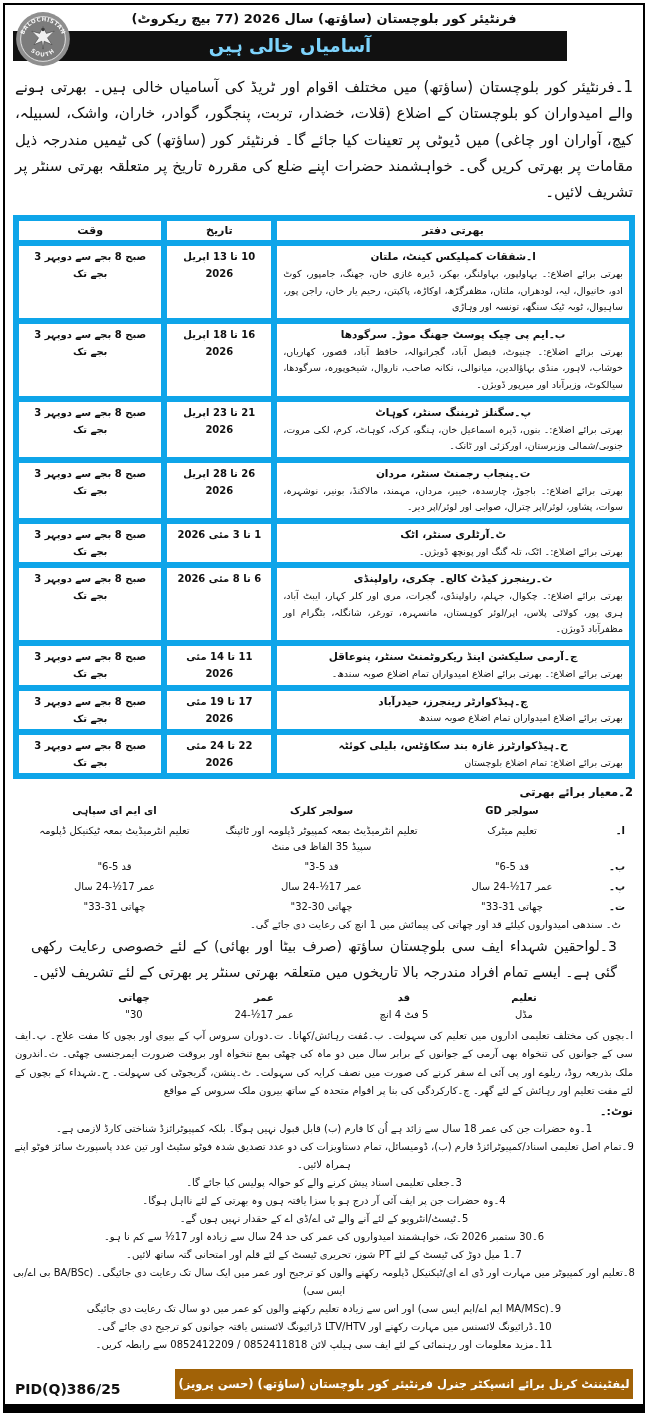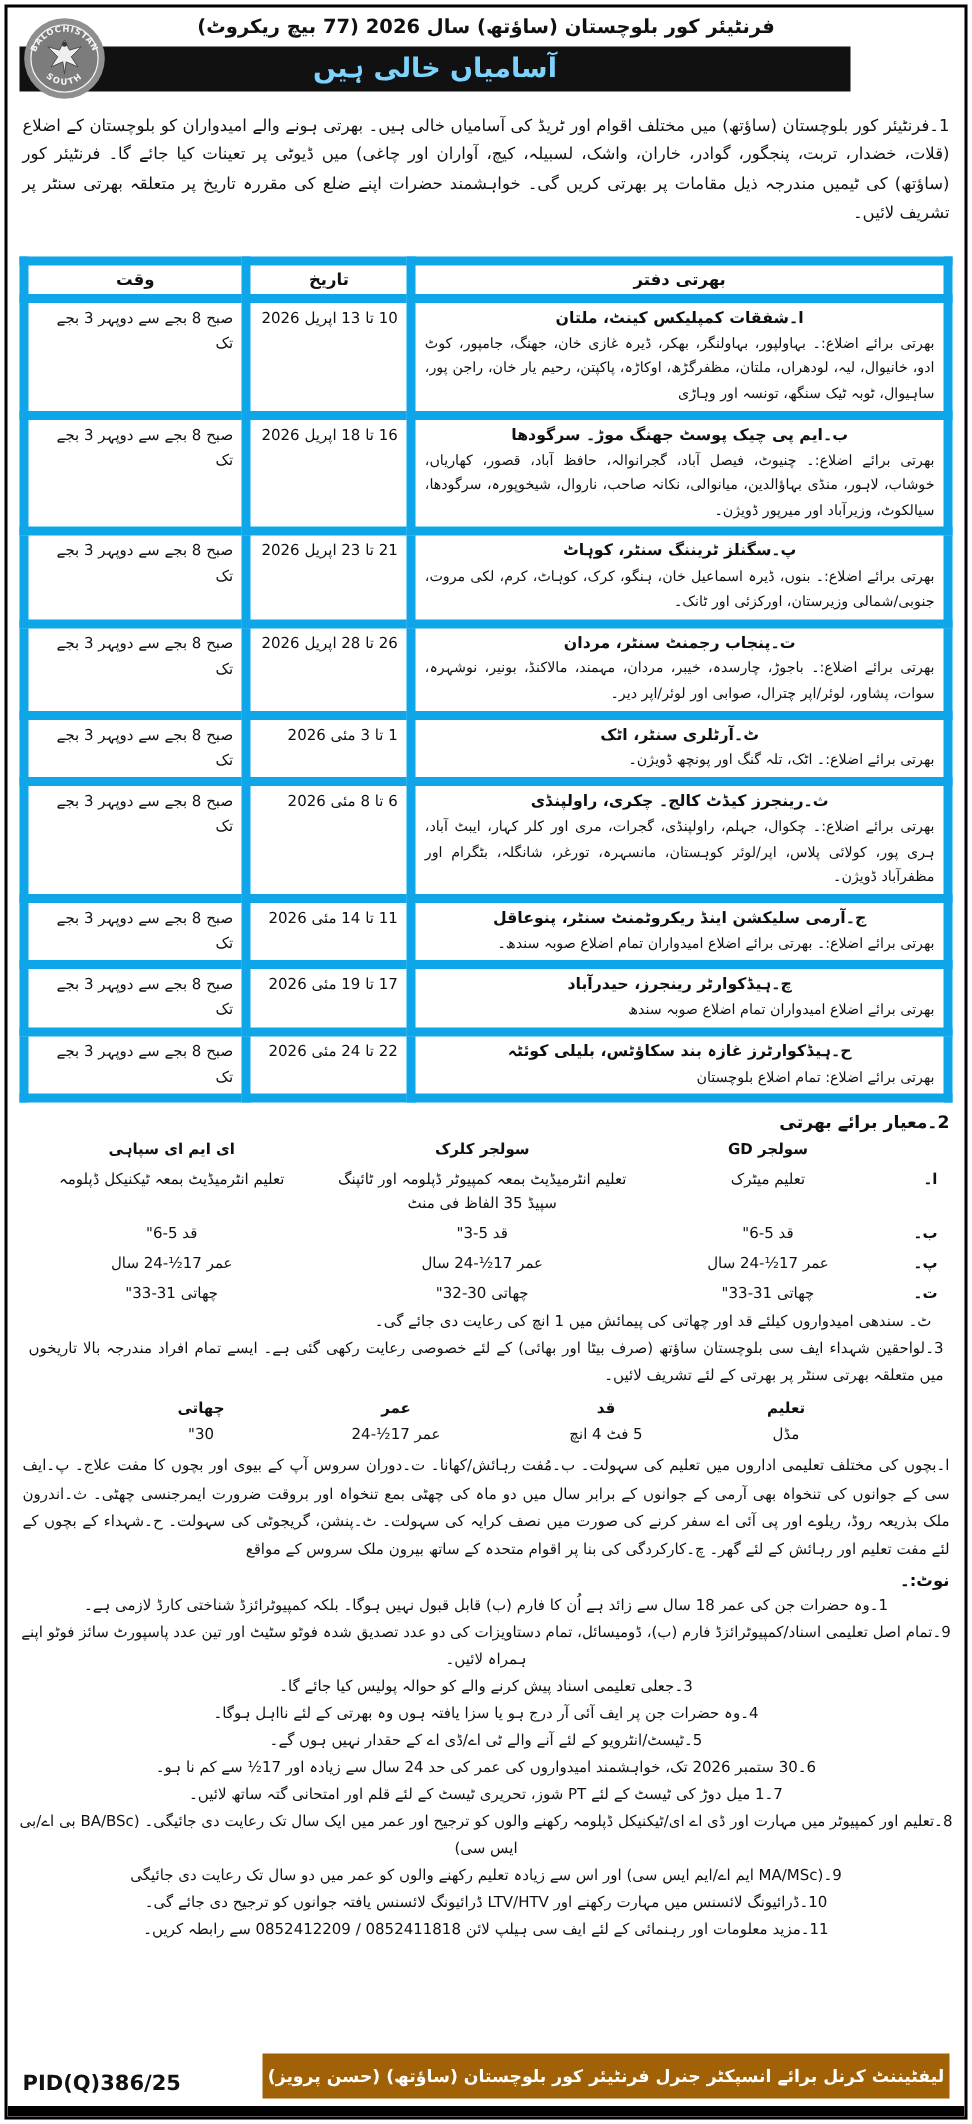--- a/index.html
+++ b/index.html
@@ -18,40 +18,40 @@
   .logo{position:absolute;top:2px;right:auto;left:2px;width:56px;height:56px;}
   .hdr-title{
     margin:0 70px 2px 70px;text-align:center;font-weight:bold;
     font-size:13px;line-height:1.5;
   }
   .banner{
     margin-left:0;margin-right:68px;background:#111;color:#7dd3fc;
     text-align:center;font-weight:bold;font-size:18px;line-height:30px;height:30px;
   }
   
-  .intro{font-size:11px;line-height:1.75;text-align:justify;margin:5px 2px 20px 2px;}
+  .intro{font-size:15px;line-height:1.75;text-align:justify;margin:5px 2px 10px 2px;}
   
   table.main{width:100%;border-collapse:collapse;table-layout:fixed;}
   table.main th,table.main td{border:6px solid #0ea5e9;vertical-align:top;padding:2px 6px;}
   table.main th{font-weight:bold;font-size:11px;text-align:center;padding:3px;}
   col.c-office{width:352px;} col.c-date{width:108px;} col.c-time{width:146px;}
   td.office .office-title{font-size:10.5px;font-weight:bold;text-align:center;line-height:1.7;}
   td.office .office-districts{font-size:9.5px;text-align:justify;line-height:1.75;}
-  td.date,td.time{font-size:10px;line-height:1.7;padding-top:5px;}
+  td.date,td.time{text-align:center;font-size:10px;line-height:1.7;padding-top:5px;font-weight:bold;}
   
   .sec-head{font-weight:bold;font-size:11.5px;margin:6px 2px 2px 2px;}
   
   .crit{display:grid;grid-template-columns:30px 150px 215px 1fr;column-gap:8px;
         font-size:10px;line-height:1.6;margin:0 10px;}
   .crit .cell{text-align:center;padding:2px 0;}
   .crit .lbl{text-align:right;font-weight:bold;}
   .crit .head{font-weight:bold;}
   .crit-note{font-size:10px;margin:2px 14px;text-align:right;}
   
-  .shaheed-text{font-size:10px;line-height:1.8;text-align:justify;margin:4px 6px;}
+  .shaheed-text{font-size:14px;line-height:1.8;text-align:justify;margin:4px 18px;}
   .sh-table{display:grid;grid-template-columns:70px 110px 110px 90px;column-gap:30px;
             justify-content:center;font-size:10px;line-height:1.7;margin:2px 0 4px 0;}
   .sh-table .cell{text-align:center;}
   .sh-table .head{font-weight:bold;}
   
   .fac-text{font-size:10px;line-height:1.85;text-align:justify;margin:2px 2px 4px 2px;}
   
   .notes-head{font-weight:bold;font-size:11px;margin:4px 2px 2px 2px;}
   .note-line{font-size:10px;line-height:1.8;text-align:center;}
   

